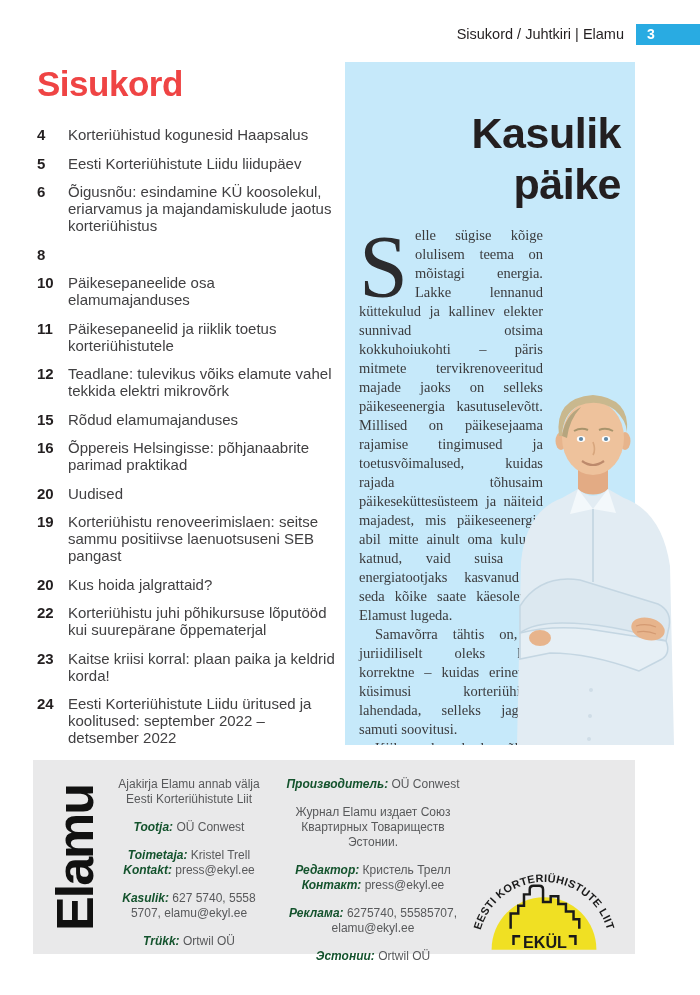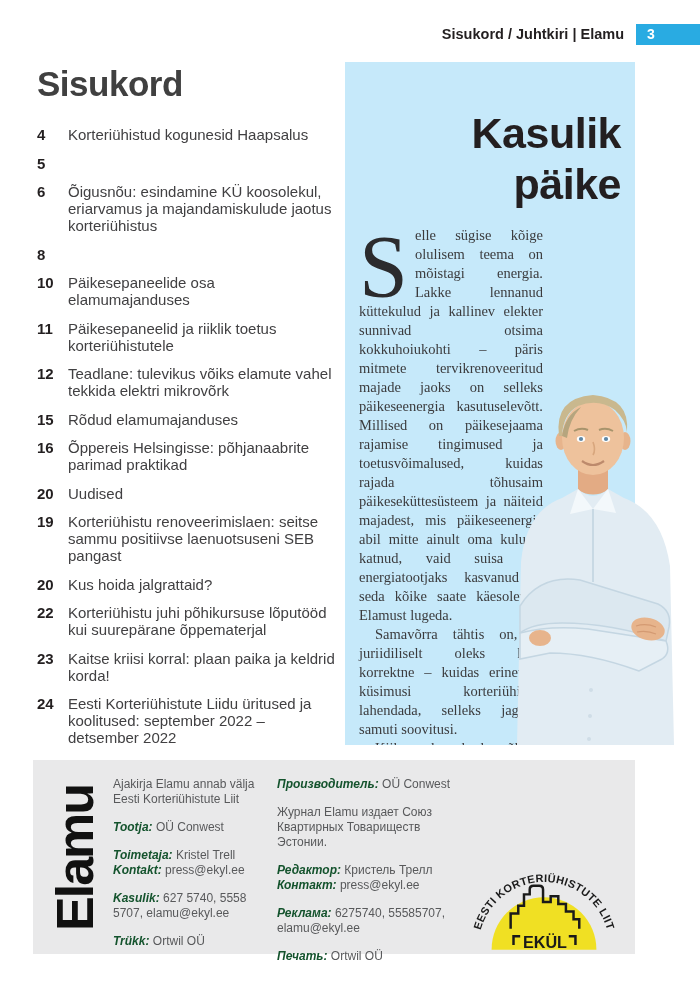--- a/index.html
+++ b/index.html
@@ -5,31 +5,31 @@
   * { margin:0; padding:0; box-sizing:border-box; }
   html,body { background:#ffffff; }
   .page {
     position:relative; width:700px; height:995px; background:#fff;
     font-family:"Liberation Sans", sans-serif; overflow:hidden;
   }
 
   
   .breadcrumb {
     position:absolute; top:24px; right:76px; height:21px; line-height:21px;
-    font-weight:bold; font-size:14.5px; color:#231f20;
+    font-weight:normal; font-size:14.5px; color:#231f20;
   }
   .pagenum-box {
     position:absolute; top:24px; right:0; width:64px; height:21px;
     background:#29abe2; color:#fff; font-weight:bold; font-size:14px;
     line-height:21px; padding-left:11px;
   }
 
   
   .toc { position:absolute; left:37px; top:64px; width:301px; }
-  .toc h1 { font-size:35px; font-weight:bold; color:#404040; letter-spacing:-0.5px; margin-bottom:22px; }
+  .toc h1 { font-size:35px; font-weight:bold; color:#ef4444; letter-spacing:-0.5px; margin-bottom:22px; }
   .toc ul { list-style:none; }
   .toc li { display:flex; margin-bottom:11.5px; font-size:15px; line-height:17px; }
   .toc .num { width:31px; flex:none; font-weight:bold; color:#231f20; }
   .toc .itm { flex:1; color:#414042; }
 
   
   .feature {
     position:absolute; left:345px; top:62px; width:290px; height:683px;
     background:#c6e9fa; padding:0 14px; overflow:hidden;
   }
@@ -57,21 +57,21 @@
   }
   .elamu-vert {
     position:absolute; left:12px; top:10px; height:176px;
     writing-mode:vertical-rl; transform:rotate(180deg);
     font-weight:bold; font-size:52px; letter-spacing:-2px; color:#111;
     text-align:center;
   }
   .fcol { position:absolute; top:17px; font-size:12px; line-height:15px; color:#58595b; }
   .fcol-et { left:80px;  width:152px; }
   .fcol-ru { left:244px; width:192px; }
-  .fgroup { margin-bottom:13px; }
+  .fgroup { margin-bottom:13px;text-align:center; }
   .fgroup b { color:#14532d;font-style:italic; }
   .logo { position:absolute; right:10px; bottom:0; width:162px; height:104px; }
 </style>
 </head>
 <body>
 
 <div class="page">
 
   <div class="breadcrumb">Sisukord / Juhtkiri | Elamu</div>
   <div class="pagenum-box">
@@ -82,20 +82,21 @@
     <h1>Sisukord</h1>
     <ul>
 
         <li>
           <span class="num">4</span>
           <span class="itm">Korteriühistud kogunesid Haapsalus</span>
         </li>
 
         <li>
           <span class="num">5</span>
+          <span class="itm">Eesti Korteriühistute Liidu liidupäev</span>
         </li>
 
         <li>
           <span class="num">6</span>
           <span class="itm">Õigusnõu: esindamine KÜ koosolekul, eriarvamus ja majandamiskulude jaotus korteriühistus</span>
         </li>
 
         <li>
           <span class="num">8</span>
         </li>
@@ -252,21 +253,21 @@
         <b>Редактор:</b>
         <span>Кристель Трелл</span><br>
         <b>Контакт:</b>
         <span>press@ekyl.ee</span>
       </div>
       <div class="fgroup">
         <b>Реклама:</b>
         <span>6275740, 55585707, elamu@ekyl.ee</span>
       </div>
       <div class="fgroup">
-        <b>Печать:</b>
+        <b>Эстонии:</b>
         <span>Ortwil OÜ</span>
       </div>
     </div>
 
     <svg class="logo" viewBox="0 0 170 104" xmlns="http://www.w3.org/2000/svg">
       <defs>
         <path id="arcPath" d="M16,100 A69,69 0 0 1 154,100"></path>
       </defs>
       <path d="M30,102 A55,55 0 0 1 140,102 Z" fill="#f0e023"></path>
       <text font-family="Liberation Sans, sans-serif" font-size="11.5" font-weight="bold" fill="#1a1a1a" letter-spacing="0.4">

